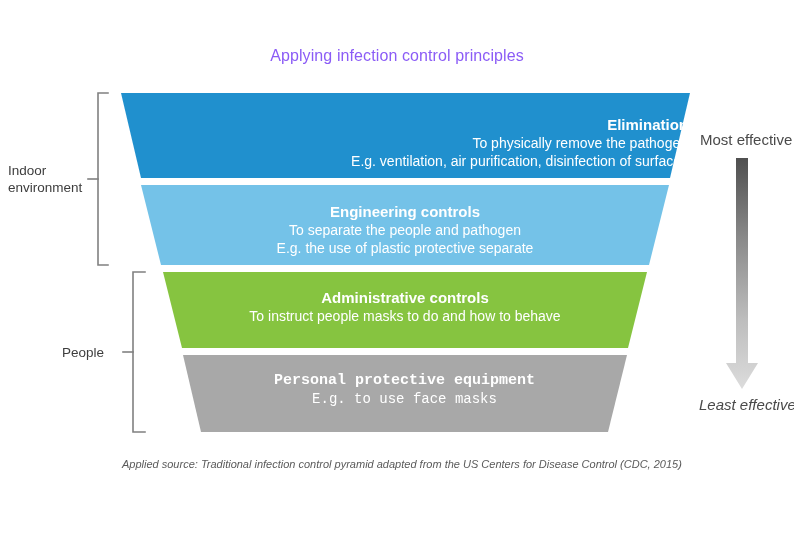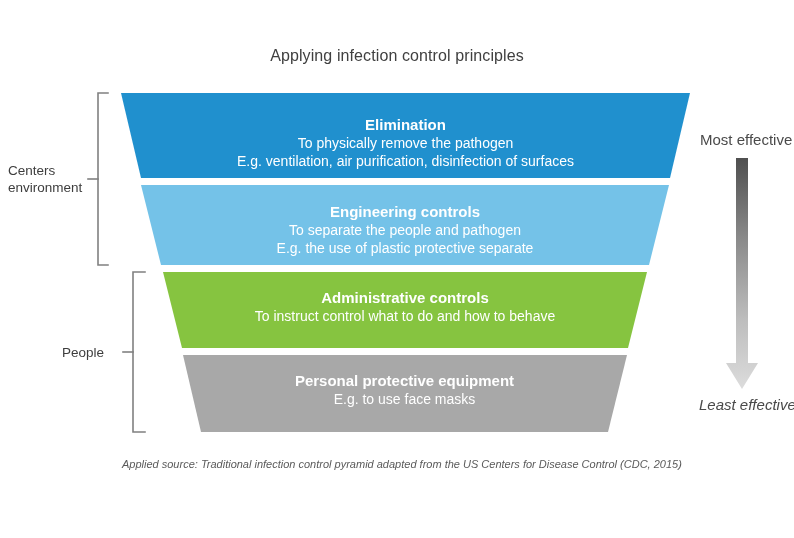--- a/index.html
+++ b/index.html
@@ -20,21 +20,21 @@
   }
 
   
   #chart-title {
     position: absolute;
     left: 0;
     top: 47px;
     width: 794px;
     text-align: center;
     font-size: 16px;
-    color: #404040;
+    color: #8b5cf6;
     letter-spacing: 0.1px;
   }
 
   
   #funnel-svg {
     position: absolute;
     left: 0;
     top: 0;
     width: 794px;
     height: 538px;
@@ -116,44 +116,44 @@
     <g stroke="#808080" stroke-width="1.6" fill="none" stroke-linecap="square">
       <path d="M 145,272 L 133,272 L 133,432 L 145,432"></path>
       <path d="M 133,352 L 123,352"></path>
     </g>
 
     <g>
       <polygon fill="url(#arrowGrad)" points="736,158 748,158 748,363 758,363 742,389 726,363 736,363"></polygon>
     </g>
   </svg>
 
-  <div class="band-text" style="left:141px; top:115px; width:529px;">
+  <div class="band-text" style="left:159px; top:115px; width:529px;text-align:right;">
     <div class="band-title">Elimination</div>
     <div class="band-line">To physically remove the pathogen</div>
     <div class="band-line">E.g. ventilation, air purification, disinfection of surfaces</div>
   </div>
 
   <div class="band-text" style="left:161px; top:202px; width:488px;">
     <div class="band-title">Engineering controls</div>
     <div class="band-line">To separate the people and pathogen</div>
     <div class="band-line">E.g. the use of plastic protective separate</div>
   </div>
 
   <div class="band-text" style="left:182px; top:288px; width:446px;">
     <div class="band-title">Administrative controls</div>
-    <div class="band-line">To instruct control what to do and how to behave</div>
+    <div class="band-line">To instruct people masks to do and how to behave</div>
   </div>
 
-  <div class="band-text" style="left:201px; top:371px; width:407px;">
+  <div class="band-text" style="left:201px; top:371px; width:407px;font-family:Liberation Mono, monospace;">
     <div class="band-title">Personal protective equipment</div>
     <div class="band-line">E.g. to use face masks</div>
   </div>
 
   <div class="group-label" style="left:8px; top:162px; width:76px; text-align:left;">
-    <div>Centers</div>
+    <div>Indoor</div>
     <div>environment</div>
   </div>
 
   <div class="group-label" style="left:62px; top:344px; width:56px; text-align:left;">
     <div>People</div>
   </div>
 
   <div class="effect-label" style="left:700px; top:131px;">Most effective</div>
 
   <div class="effect-label" style="left:699px; top:396px;font-style:italic;">Least effective</div>

